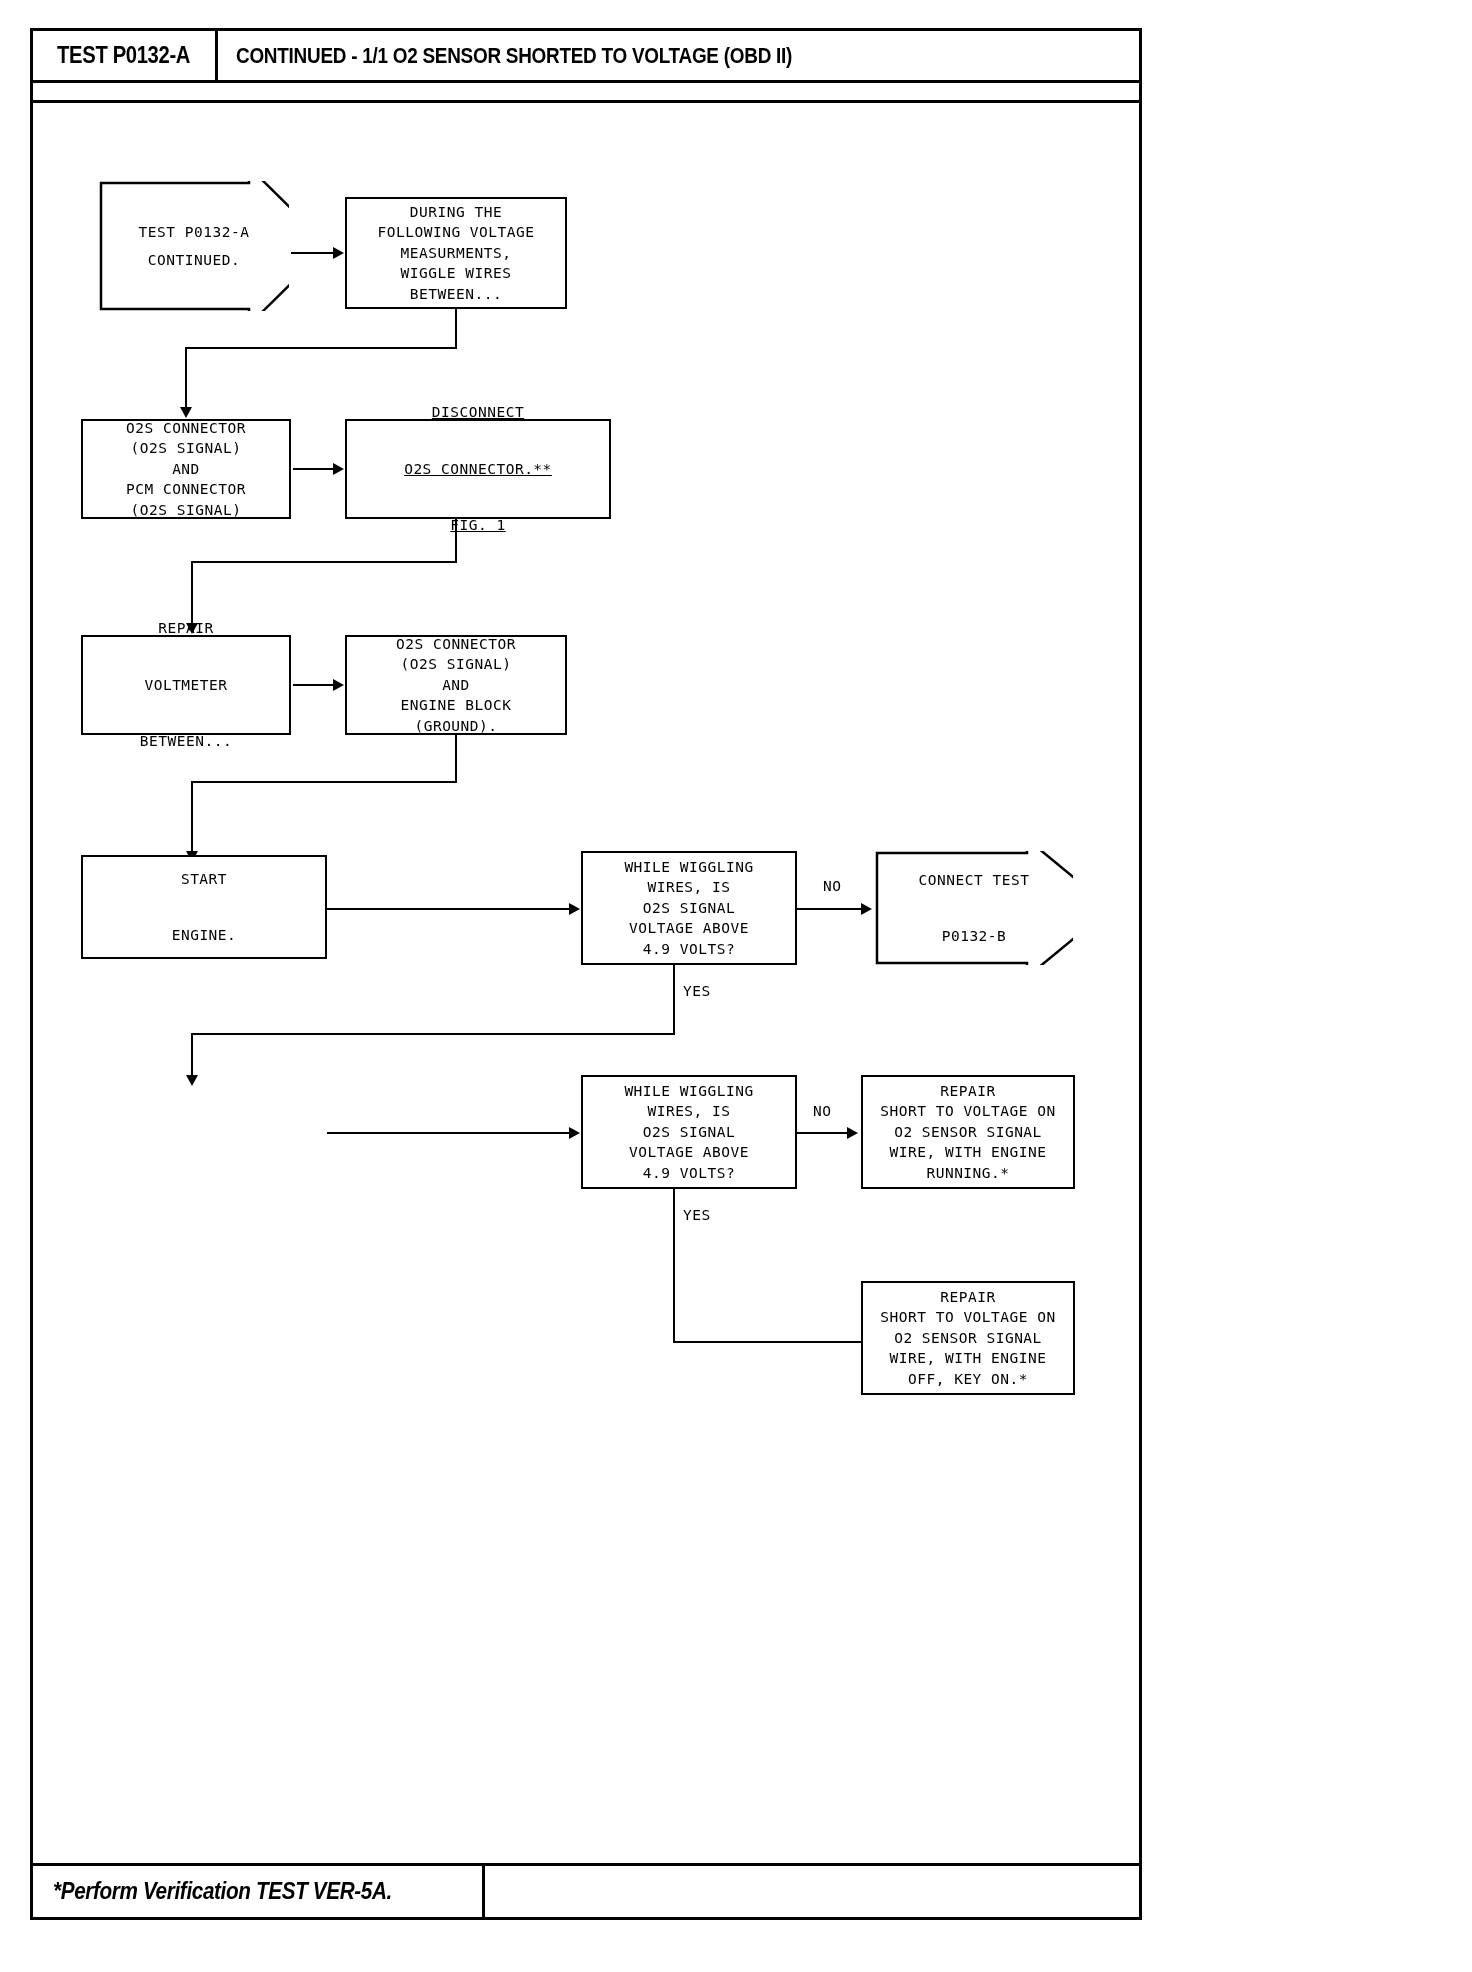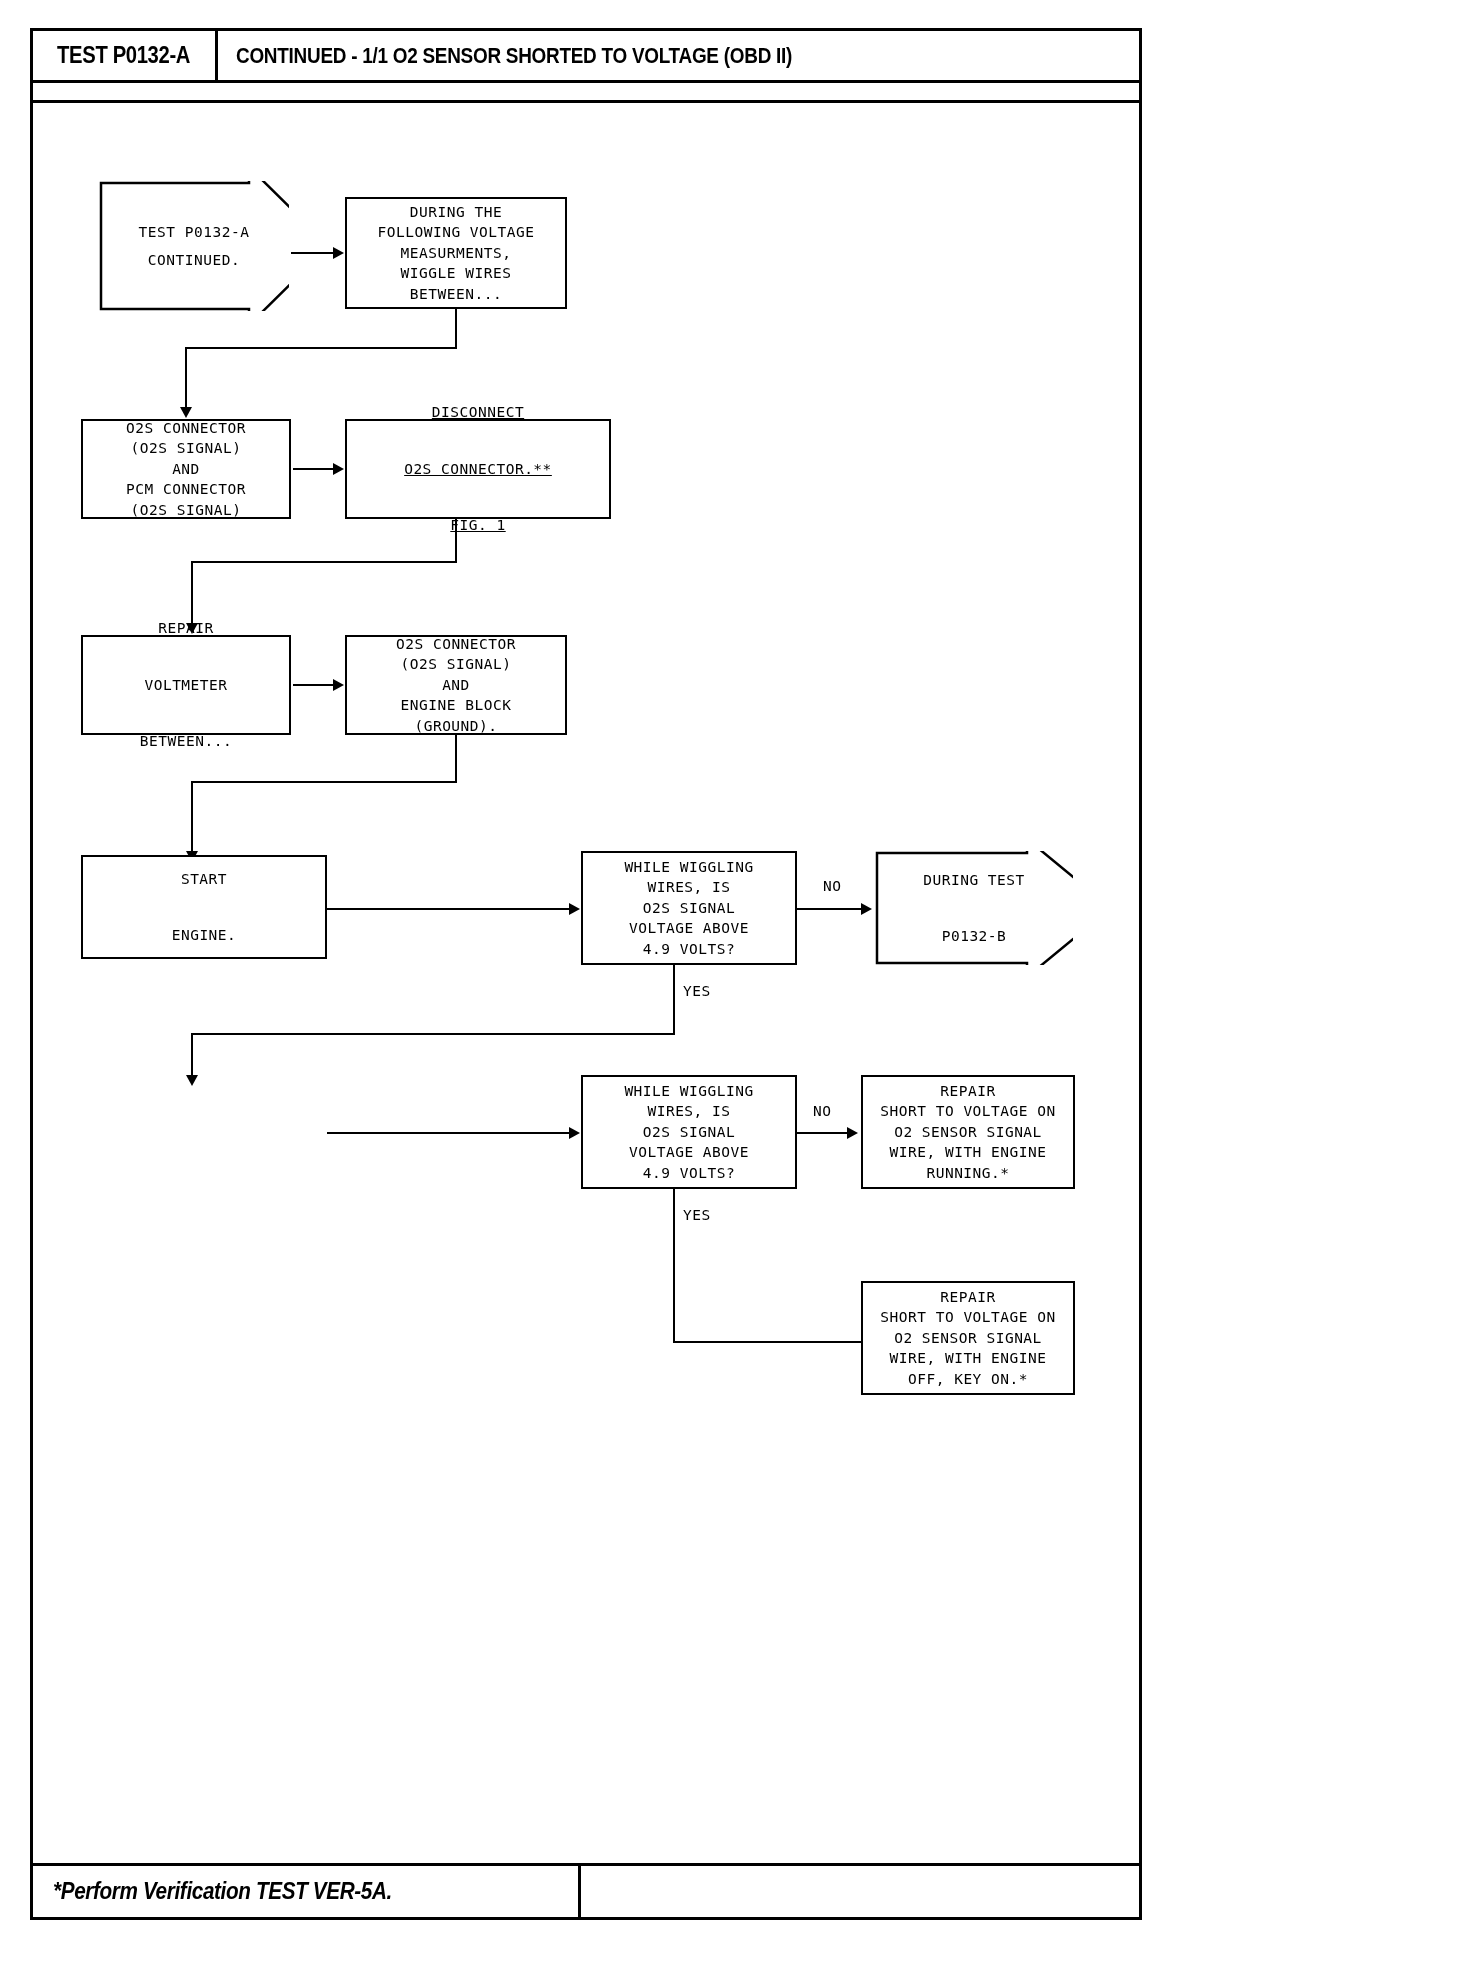--- a/index.html
+++ b/index.html
@@ -35,21 +35,21 @@
     border-bottom:3px solid #000;box-sizing:border-box;
   }
   
   .footer{
     position:absolute;left:0;bottom:0;width:100%;height:54px;
     border-top:3px solid #000;box-sizing:border-box;display:flex;
   }
   .footer-cell{
     display:flex;align-items:center;height:100%;box-sizing:border-box;padding-left:20px;
   }
-  .footer-cell.left{width:548px;border-right:3px solid #000;}
+  .footer-cell.left{width:452px;border-right:3px solid #000;}
   .footer-cell.right{flex:1;}
   .footer-cell span{
     font-weight:bold;font-style:italic;font-size:23px;letter-spacing:-0.4px;
     transform:scaleX(0.9);transform-origin:left center;white-space:nowrap;
   }
   
   .canvas{position:absolute;left:0;top:72px;width:100%;height:1760px;}
   .node{
     position:absolute;border:2px solid #000;background:#fff;box-sizing:border-box;
     font-family:"DejaVu Sans Mono","Liberation Mono",monospace;
@@ -185,21 +185,21 @@
     <div class="ahead right" style="left:536px;top:800px;"></div>
 
     <span class="elabel" style="left:790px;top:775px;">NO</span>
     <div class="edge h" style="left:764px;top:805px;width:68px;"></div>
     <div class="ahead right" style="left:828px;top:800px;"></div>
 
     <div class="node arrowbox loose" style="left:842px;top:748px;width:198px;height:114px;">
       <svg class="shape" viewBox="0 0 198 114" preserveAspectRatio="none">
         <polygon points="2,2 152,2 152,-12 236,57 152,126 152,112 2,112" fill="#fff" stroke="#000" stroke-width="2.5"></polygon>
       </svg>
-      <span class="txt">DURING TEST
+      <span class="txt">CONNECT TEST
 
 P0132-B</span>
     </div>
 
     <span class="elabel" style="left:650px;top:880px;">YES</span>
     <div class="edge v" style="left:640px;top:862px;height:68px;"></div>
     <div class="edge h" style="left:158px;top:930px;width:484px;"></div>
     <div class="edge v" style="left:158px;top:930px;height:48px;"></div>
     <div class="ahead down" style="left:153px;top:972px;"></div>
 

